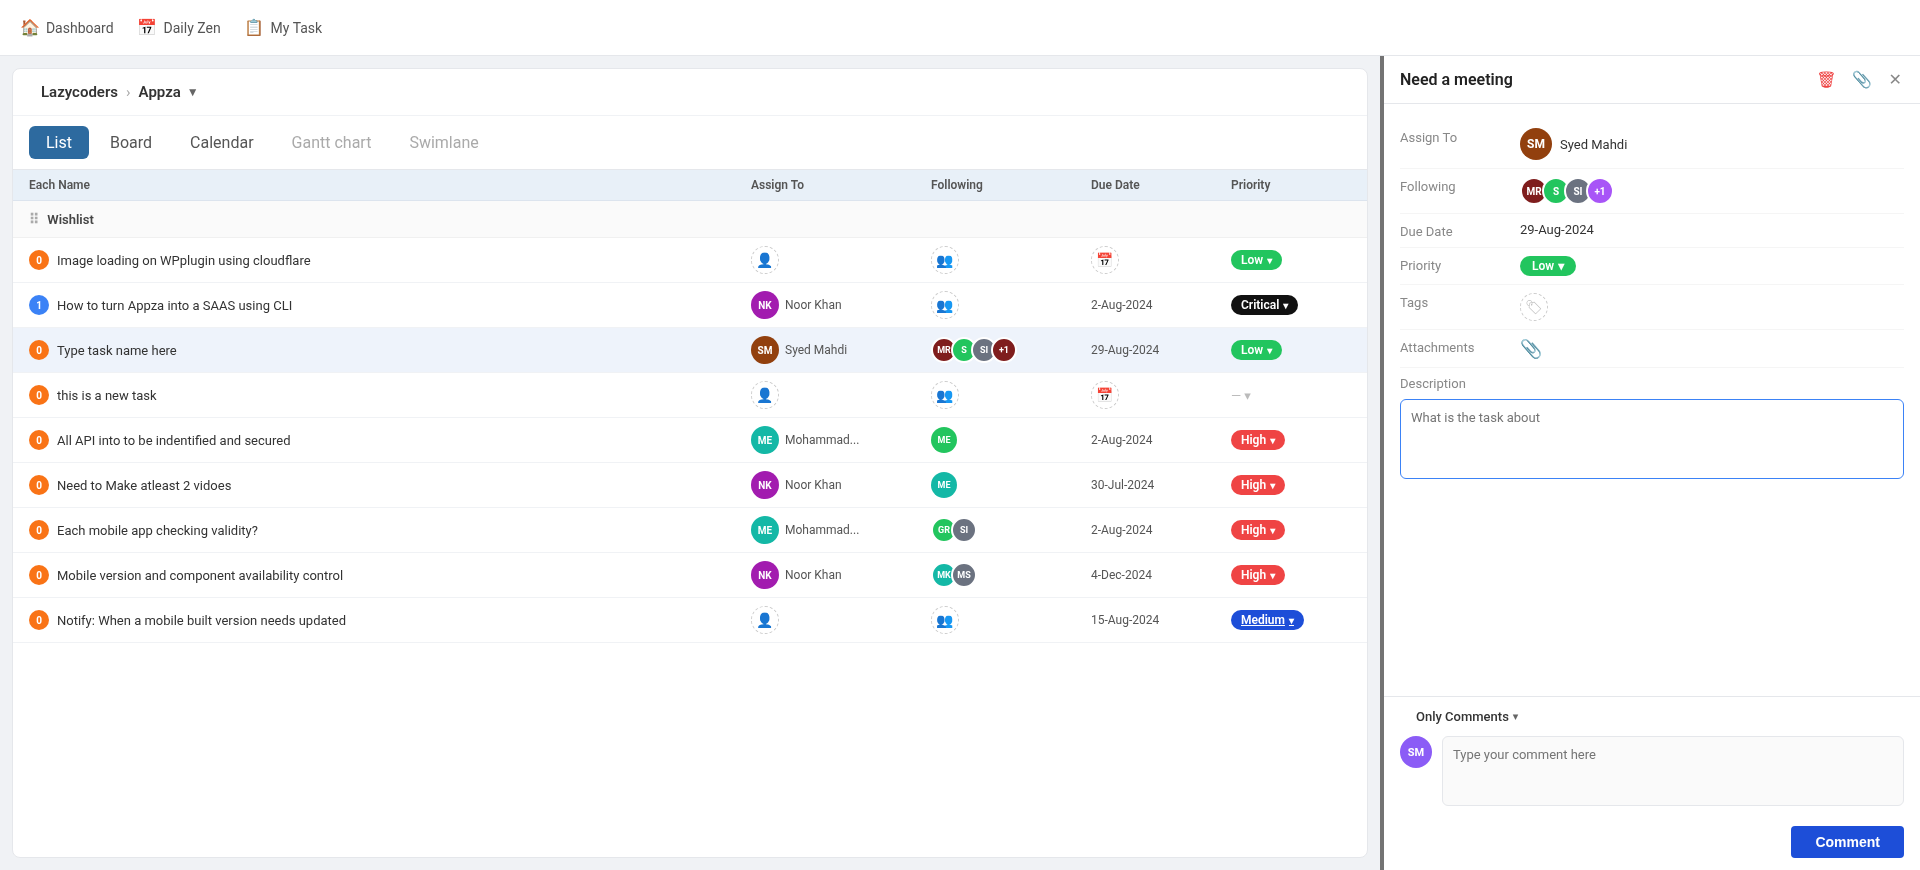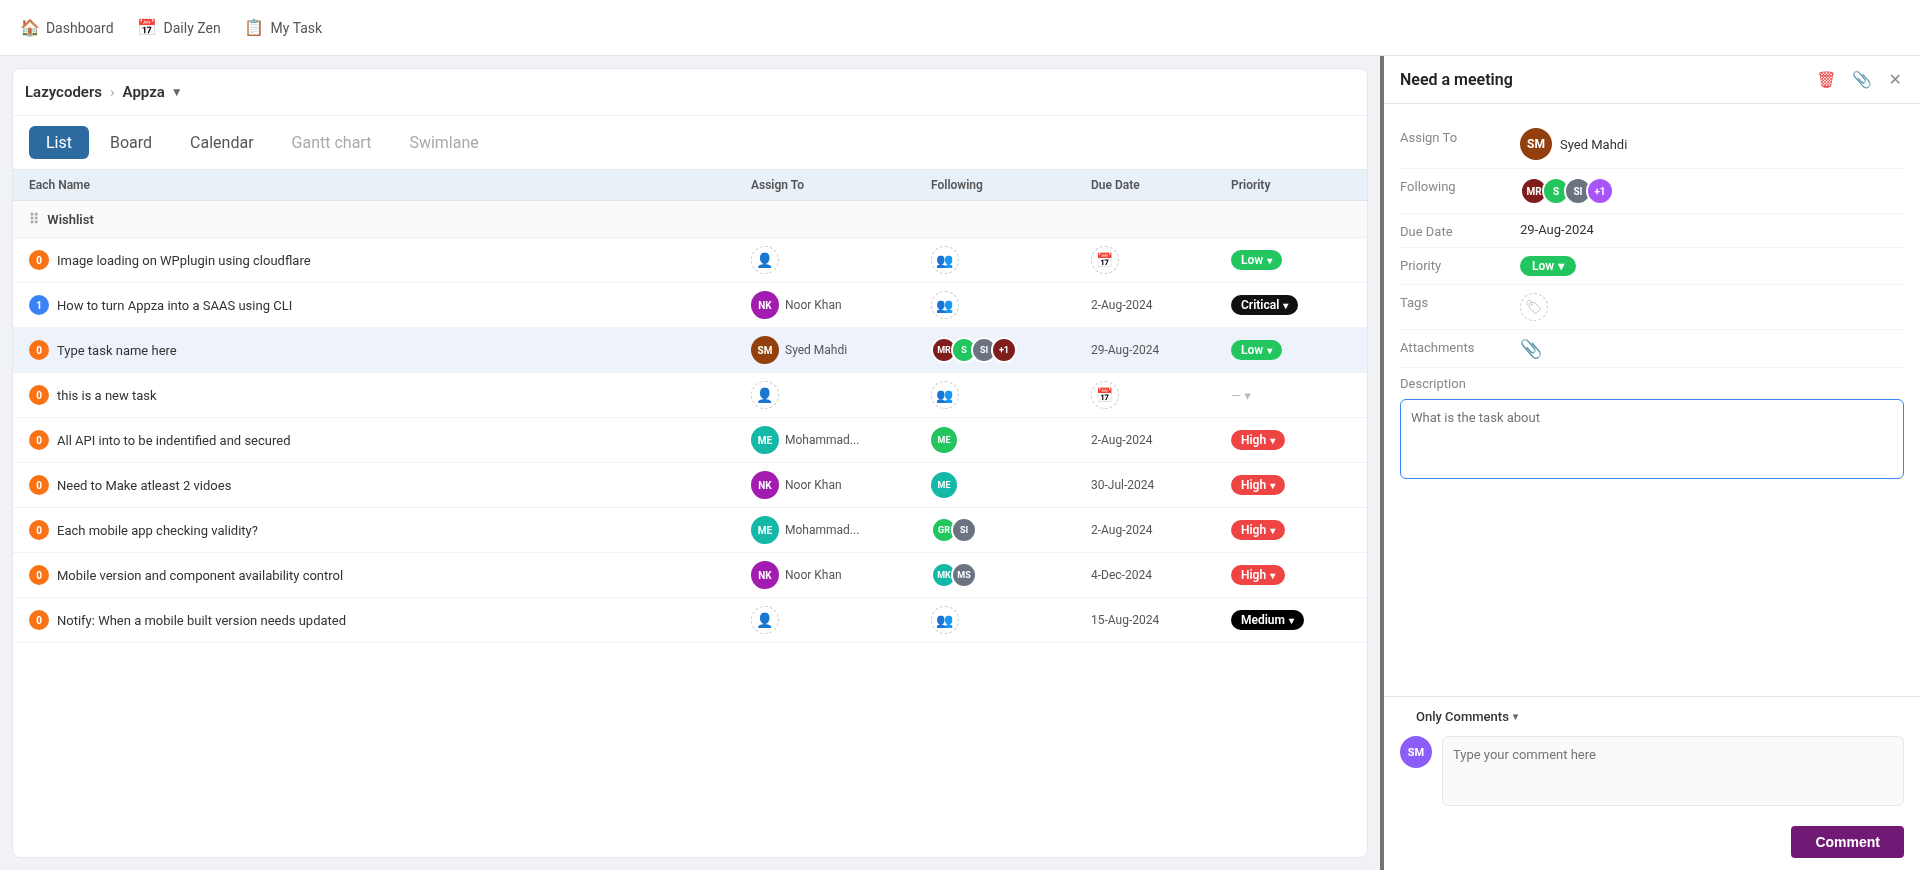--- a/index.html
+++ b/index.html
@@ -10,21 +10,21 @@
     .nav-item { display: flex; align-items: center; gap: 6px; color: #555; cursor: pointer; font-size: 14px; }
     .nav-icon { font-size: 16px; }
 
     
     .main-layout { display: flex; height: calc(870px - 56px); }
 
     
     .left-panel { flex: 1; background: #fff; border-radius: 8px; margin: 12px; overflow: hidden; display: flex; flex-direction: column; border: 1px solid #e5e7eb; }
 
     
-    .breadcrumb { display: flex; align-items: center; gap: 8px; padding: 14px 12px; font-size: 15px; border-bottom: 1px solid #f0f2f5; }
+    .breadcrumb { display: flex; align-items: center; gap: 8px; padding: 14px 28px; font-size: 15px; border-bottom: 1px solid #f0f2f5; }
     .breadcrumb-org { font-weight: 600; color: #333; }
     .breadcrumb-sep { color: #aaa; }
     .breadcrumb-project { display: flex; align-items: center; gap: 6px; font-weight: 600; color: #333; }
     .dropdown-arrow { color: #666; font-size: 12px; }
 
     
     .view-tabs { display: flex; align-items: center; gap: 4px; padding: 10px 16px; border-bottom: 1px solid #e5e7eb; }
     .view-tab { padding: 6px 16px; border-radius: 6px; cursor: pointer; font-size: 16px; color: #555; border: 1px solid transparent; }
     .view-tab.active { background: #2d6a9f; color: #fff; }
     .view-tab.inactive { color: #aaa; cursor: default; }
@@ -52,21 +52,21 @@
     .avatar-group .avatar { margin-left: -6px; border: 1.5px solid #fff; }
     .avatar-group .avatar:first-child { margin-left: 0; }
     .assignee-wrap { display: flex; align-items: center; gap: 6px; }
     .assignee-name { font-size: 12px; color: #555; }
 
     
     .priority-badge { display: inline-flex; align-items: center; gap: 4px; padding: 3px 10px; border-radius: 12px; font-size: 12px; font-weight: 600; color: #fff; }
     .priority-badge.low { background: #22c55e; }
     .priority-badge.high { background: #ef4444; }
     .priority-badge.critical { background: #111; }
-    .priority-badge.medium { background: #000000; }
+    .priority-badge.medium { background: #1d4ed8; text-decoration: underline; }
     .priority-chevron { font-size: 10px; }
 
     
     .due-date { font-size: 12px; color: #555; }
     .date-placeholder { width: 28px; height: 28px; border-radius: 50%; border: 1.5px dashed #ccc; display: flex; align-items: center; justify-content: center; color: #bbb; font-size: 14px; }
     .priority-placeholder { display: flex; align-items: center; gap: 4px; color: #bbb; }
 
     
     .right-panel { width: 540px; background: #fff; border-left: 4px solid #737373; display: flex; flex-direction: column; height: 100%; overflow: hidden; }
 
@@ -102,21 +102,21 @@
     .comments-section { border-top: 1px solid #e5e7eb; padding: 12px 16px; }
     .comments-header { display: flex; align-items: center; gap: 6px; margin-bottom: 12px; margin-left: 16px; }
     .comments-filter { display: flex; align-items: center; gap: 4px; font-size: 13px; font-weight: 500; color: #333; cursor: pointer; }
     .comments-filter .chevron { font-size: 11px; color: #666; }
 
     .comment-input-wrap { display: flex; align-items: flex-start; gap: 10px; }
     .commenter-avatar { width: 32px; height: 32px; border-radius: 50%; background: #8b5cf6; display: flex; align-items: center; justify-content: center; color: #fff; font-size: 11px; font-weight: 700; flex-shrink: 0; }
     .comment-input { flex: 1; border: 1px solid #e5e7eb; border-radius: 6px; padding: 10px; font-size: 13px; color: #bbb; min-height: 70px; resize: none; font-family: inherit; outline: none; background: #fafafa; }
 
     .comment-btn-row { display: flex; justify-content: flex-end; padding: 8px 16px 12px; }
-    .comment-btn { background: #701a75; color: #fff; border: none; border-radius: 4px; padding: 8px 24px; font-size: 14px; font-weight: 600; cursor: pointer; }
+    .comment-btn { background: #1d4ed8; color: #fff; border: none; border-radius: 4px; padding: 8px 24px; font-size: 14px; font-weight: 600; cursor: pointer; }
 
     
     .av-orange { background: #a21caf; }
     .av-green { background: #22c55e; }
     .av-teal { background: #14b8a6; }
     .av-purple { background: #7f1d1d; }
     .av-brown { background: #92400e; }
     .av-gray { background: #6b7280; }
   </style>
 </head>

